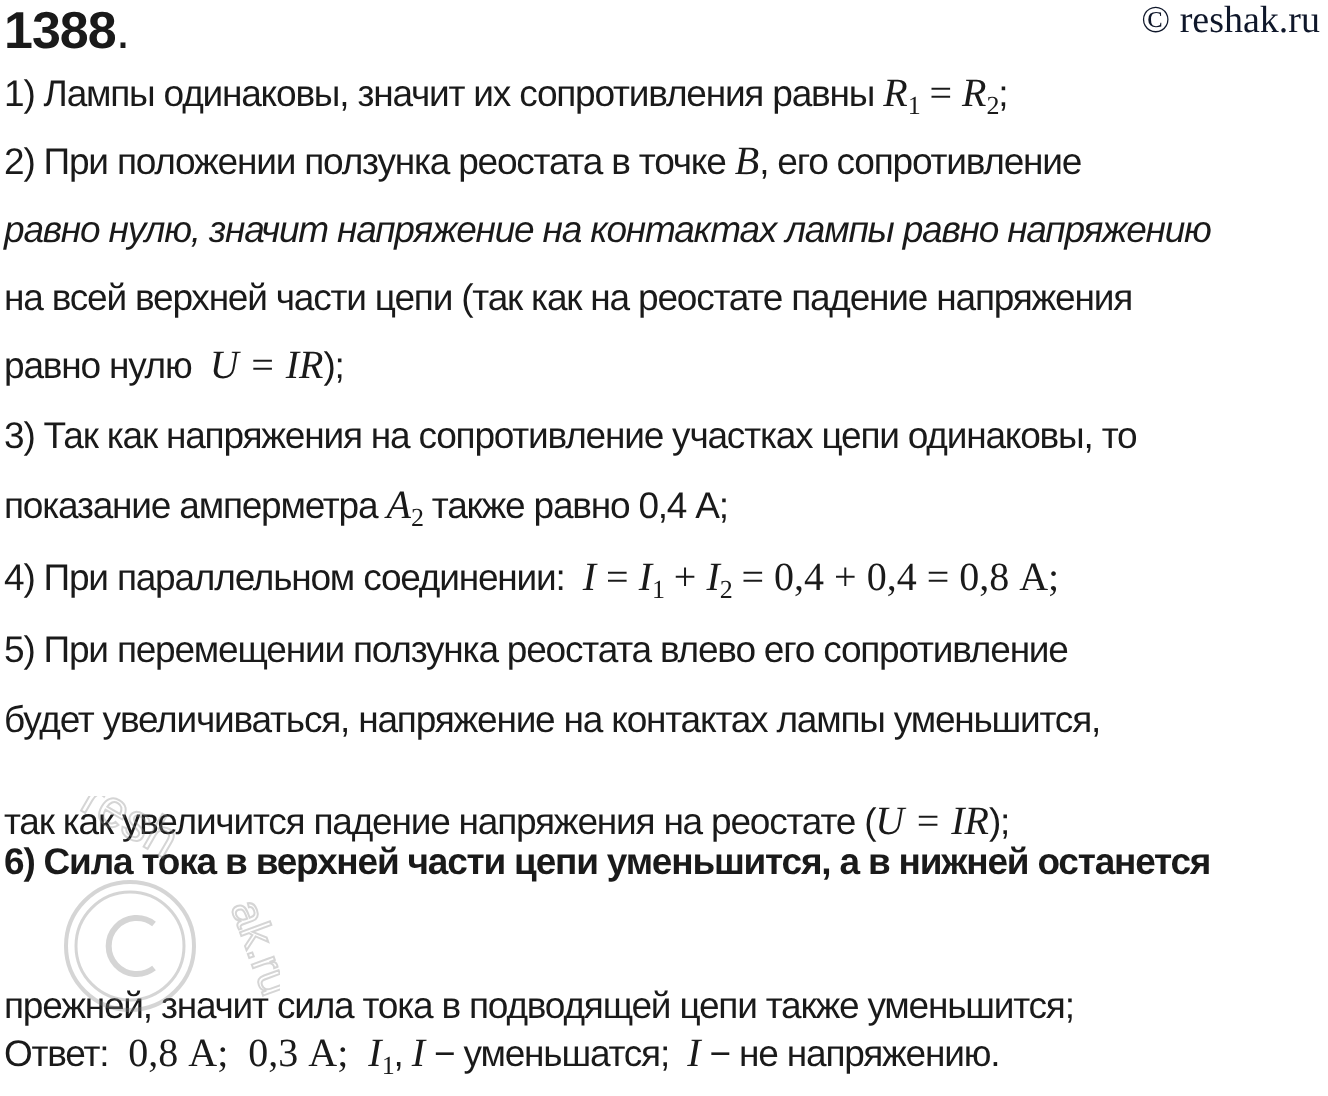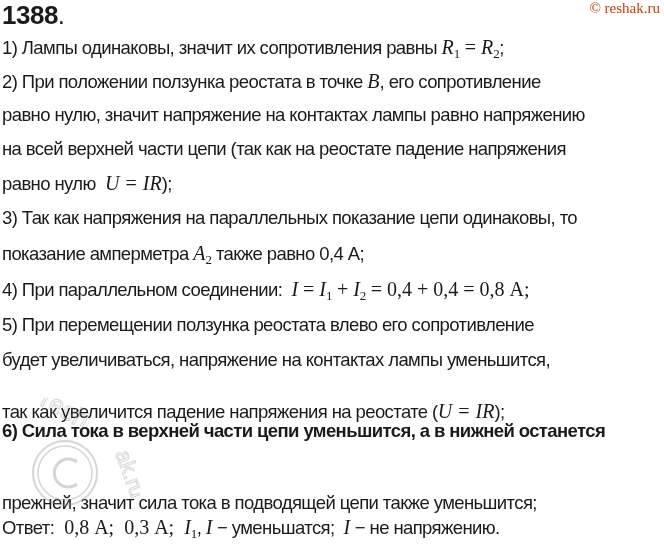--- a/index.html
+++ b/index.html
@@ -1,22 +1,22 @@
 <!DOCTYPE html>
 <html><head>
 <meta charset="utf-8">
 <style>
   html, body { margin: 0; padding: 0; background: #ffffff; }
   body { width: 664px; height: 548px; position: relative; overflow: hidden;
          font-family: "Liberation Sans", sans-serif; color: #1a1a1a; }
   .hdr-num { position: absolute; left: 2px; top: 0px; font-size: 26px; font-weight: bold;
              font-family: "Liberation Sans", sans-serif; letter-spacing: -0.5px; }
   .hdr-num .dot { font-weight: normal; }
-  .brand { position: absolute; right: 4px; top: 0px; font-size: 15px;
-           font-family: "Liberation Serif", serif; color: #c2410c; }
+  .brand { position: absolute; right: 4px; top: 0px; font-size: 19px;
+           font-family: "Liberation Serif", serif; color: #0f172a; }
   .line { position: absolute; left: 2px; font-size: 18.5px; white-space: nowrap;
           font-family: "Liberation Sans", sans-serif; letter-spacing: -0.6px; transform-origin: left top; }
   .m { font-family: "Liberation Serif", serif; font-style: italic; font-size: 20px; letter-spacing: 0; }
   .mn { font-family: "Liberation Serif", serif; font-size: 20px; letter-spacing: 0; }
   sub { font-size: 13px; font-style: normal; font-family: "Liberation Serif", serif; vertical-align: -4px; line-height: 0; }
   .watermark { position: absolute; left: 20px; top: 398px; width: 120px; height: 130px;
                pointer-events: none; opacity: 0.35; }
 </style>
 </head>
 <body>
@@ -26,28 +26,28 @@
   <div class="brand">© reshak.ru</div>
 </div>
 
 <div class="line" style="top:36px;">
   <span>1)</span><span> Лампы одинаковы, значит их сопротивления равны </span><span class="m">R</span><sub>1</sub><span class="mn"> = </span><span class="m">R</span><sub>2</sub><span>;</span>
 </div>
 
 <div class="line" style="top:70px;">
   <span>2)</span><span> При положении ползунка реостата в точке </span><span class="m">B</span><span>, его сопротивление</span>
 </div>
-<div class="line" style="top:104px;">равно нулю, значит напряжение на контактах лампы равно напряжению</div>
+<div class="line" style="top:104px;font-style:italic;">равно нулю, значит напряжение на контактах лампы равно напряжению</div>
 <div class="line" style="top:138px;">на всей верхней части цепи (так как на реостате падение напряжения</div>
 <div class="line" style="top:172px;">
   <span style="white-space:pre">равно нулю  </span><span class="m">U = IR</span><span>);</span>
 </div>
 
 <div class="line" style="top:207px;">
-  <span>3)</span><span> Так как напряжения на параллельных показание цепи одинаковы, то</span>
+  <span>3)</span><span> Так как напряжения на сопротивление участках цепи одинаковы, то</span>
 </div>
 <div class="line" style="top:242px;">
   <span>показание амперметра </span><span class="m">A</span><sub>2</sub><span> также равно 0,4 А;</span>
 </div>
 
 <div class="line" style="top:278px;">
   <span>4)</span><span style="white-space:pre"> При параллельном соединении:  </span><span class="m">I</span><span class="mn" style="white-space:pre"> = </span><span class="m">I</span><sub>1</sub><span class="mn" style="white-space:pre"> + </span><span class="m">I</span><sub>2</sub><span class="mn" style="white-space:pre"> = 0,4 + 0,4 = 0,8 А;</span>
 </div>
 
 <div class="line" style="top:314px;">

